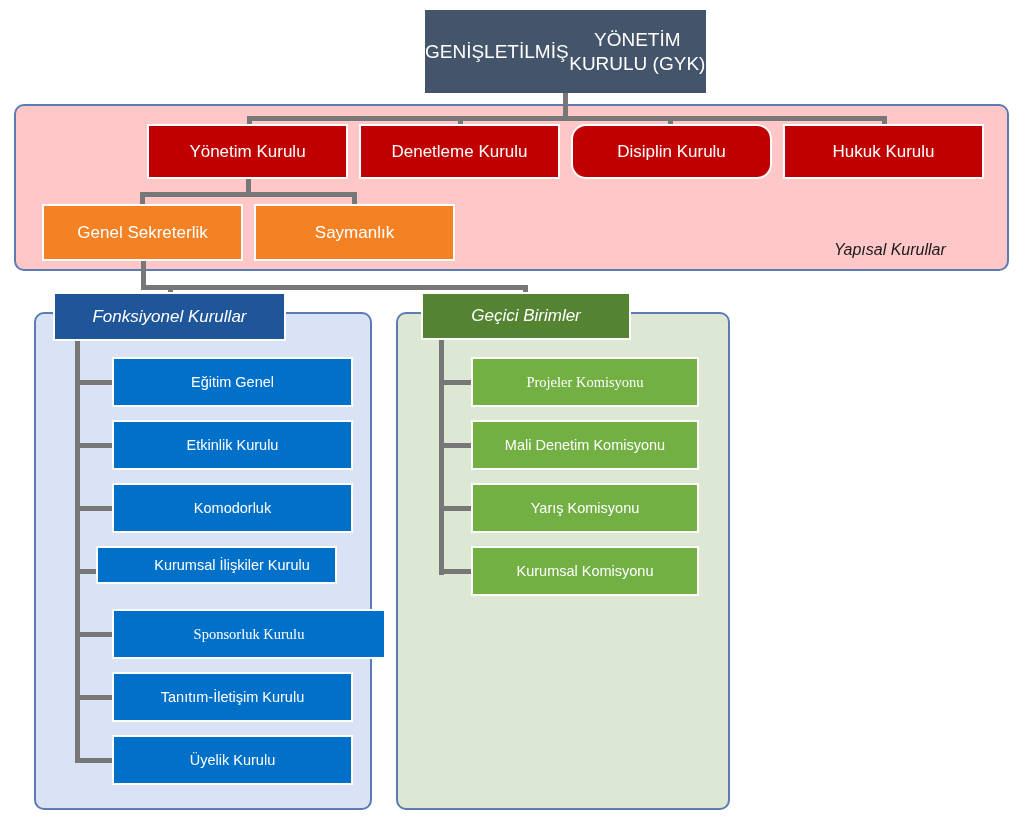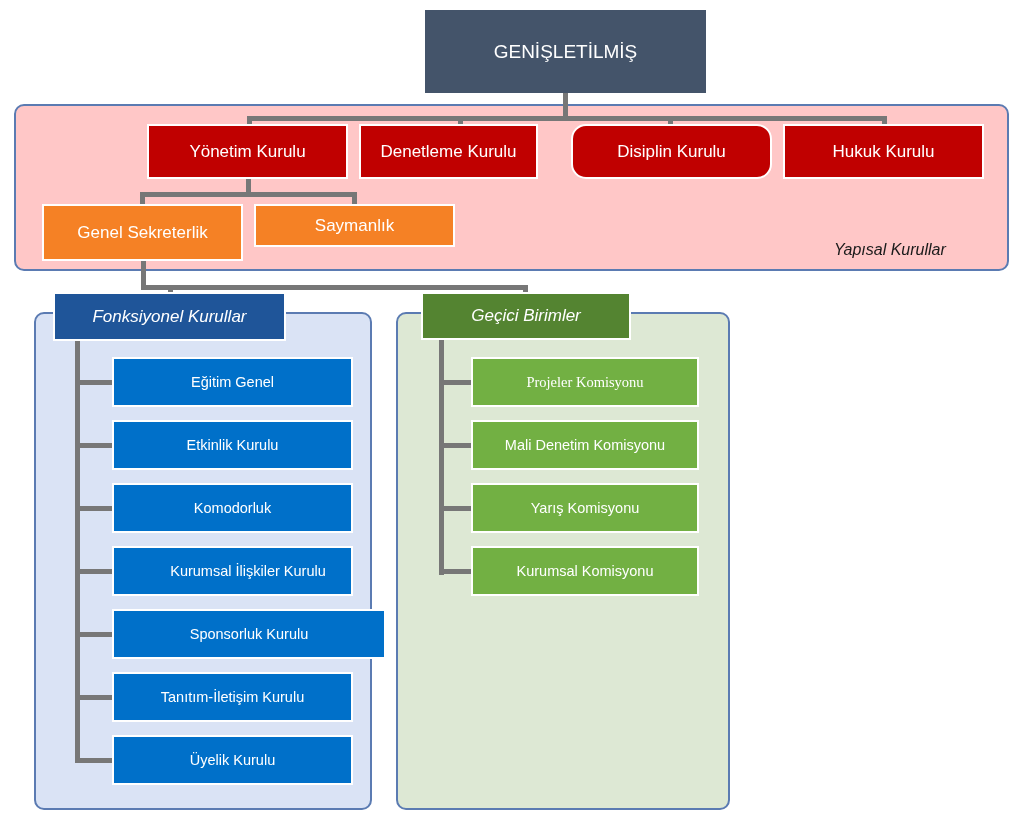--- a/index.html
+++ b/index.html
@@ -60,39 +60,40 @@
 <div class="abs line" style="left:439px;top:340px;width:5px;height:235px;"></div>
 <div id="temp-branches">
     <div class="abs line" style="left: 439px; top: 380px; width: 34px; height: 5px;"></div>
     <div class="abs line" style="left: 439px; top: 443px; width: 34px; height: 5px;"></div>
     <div class="abs line" style="left: 439px; top: 506px; width: 34px; height: 5px;"></div>
     <div class="abs line" style="left: 439px; top: 569px; width: 34px; height: 5px;"></div>
   </div>
 
 <div class="abs node n-top" style="left:425px;top:10px;width:281px;height:83px;flex-direction:row;">
   <span>GENİŞLETİLMİŞ</span>
+  <span>YÖNETİM KURULU (GYK)</span>
 </div>
 
 <div class="abs node n-red" style="left:147px;top:124px;width:201px;height:55px;">
     <span>Yönetim Kurulu</span>
   </div>
-<div class="abs node n-red" style="left:359px;top:124px;width:179px;height:55px;">
+<div class="abs node n-red" style="left:359px;top:124px;width:201px;height:55px;">
     <span>Denetleme Kurulu</span>
   </div>
 <div class="abs node n-red" style="left:571px;top:124px;width:201px;height:55px;border-radius:15px;">
     <span>Disiplin Kurulu</span>
   </div>
 <div class="abs node n-red" style="left:783px;top:124px;width:201px;height:55px;">
     <span>Hukuk Kurulu</span>
   </div>
 
 <div class="abs node n-orange" style="left:42px;top:204px;width:201px;height:57px;">
     <span>Genel Sekreterlik</span>
   </div>
-<div class="abs node n-orange" style="left:254px;top:204px;width:201px;height:43px;">
+<div class="abs node n-orange" style="left:254px;top:204px;width:201px;height:57px;">
     <span>Saymanlık</span>
   </div>
 
 <div class="abs group-label" style="left:834px;top:241px;">Yapısal Kurullar</div>
 
 <div class="abs node n-hdr-blue" style="left:53px;top:292px;width:233px;height:49px;">
     <span>Fonksiyonel Kurullar</span>
   </div>
 <div class="abs node n-hdr-green" style="left:421px;top:292px;width:210px;height:48px;text-align:center;">
     <span>Geçici Birimler</span>
@@ -101,24 +102,24 @@
 <div id="func-items">
     <div class="abs node n-blue" style="left: 112px; top: 357px; width: 241px; height: 50px;">
       <span>Eğitim Genel</span>
     </div>
     <div class="abs node n-blue" style="left: 112px; top: 420px; width: 241px; height: 50px;">
       <span>Etkinlik Kurulu</span>
     </div>
     <div class="abs node n-blue" style="left: 112px; top: 483px; width: 241px; height: 50px;">
       <span>Komodorluk</span>
     </div>
-    <div class="abs node n-blue" style="left: 112px; top: 546px; width: 241px; height: 50px; padding-left: 31px;">
+    <div class="abs node n-blue" style="left: 96px; top: 546px; width: 241px; height: 38px; padding-left: 31px;">
       <span>Kurumsal İlişkiler Kurulu</span>
     </div>
-    <div class="abs node n-blue" style="left: 112px; top: 609px; width: 274px; height: 50px;">
+    <div class="abs node n-blue" style="left: 112px; top: 609px; width: 274px; height: 50px; font-family: Liberation Serif, serif;">
       <span>Sponsorluk Kurulu</span>
     </div>
     <div class="abs node n-blue" style="left: 112px; top: 672px; width: 241px; height: 50px;">
       <span>Tanıtım-İletişim Kurulu</span>
     </div>
     <div class="abs node n-blue" style="left: 112px; top: 735px; width: 241px; height: 50px;">
       <span>Üyelik Kurulu</span>
     </div>
   </div>
 

